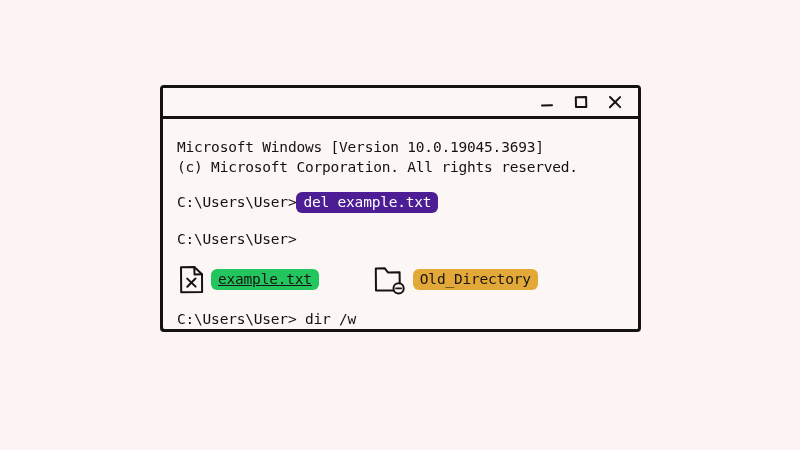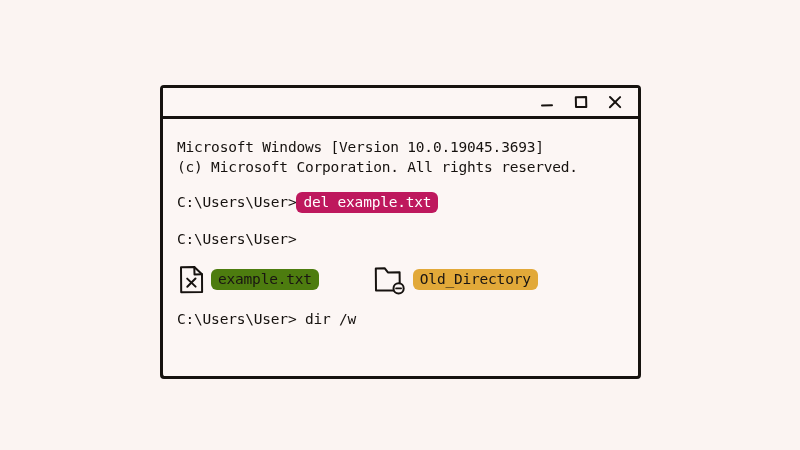--- a/index.html
+++ b/index.html
@@ -15,21 +15,21 @@
     font-family: "DejaVu Sans Mono", monospace;
     position: relative;
   }
 
   
   #terminal-window {
     position: absolute;
     left: 160px;
     top: 85px;
     width: 481px;
-    height: 294px;
+    height: 247px;
     background: #fcf6f4;
     border: 3px solid #16120f;
     border-radius: 4px;
   }
 
   
   #terminal-window::after {
     content: "";
     position: absolute;
     left: -1px; top: 0px; right: -2px; bottom: -2px;
@@ -93,23 +93,23 @@
   
   .pill {
     display: inline-block;
     padding: 2px 7px 3px 7px;
     border-radius: 6px;
     white-space: pre;
     line-height: 16px;
     font-size: 14.5px;
   }
 
-  .pill-teal-dark { background: #be185d; color: #ffffff; }
+  .pill-teal-dark { background: #4c1d95; color: #ffffff; }
   .pill-amber     { background: #e2a939; color: #1a1512; }
-  .pill-teal-soft { background: #4d7c0f; color: #1a1512; }
+  .pill-teal-soft { background: #22c55e; color: #1a1512; text-decoration: underline; }
 
   
   #icon-row {
     display: flex;
     align-items: center;
     height: 30px;
     padding-left: 2px;
   }
 
   .icon-item {

